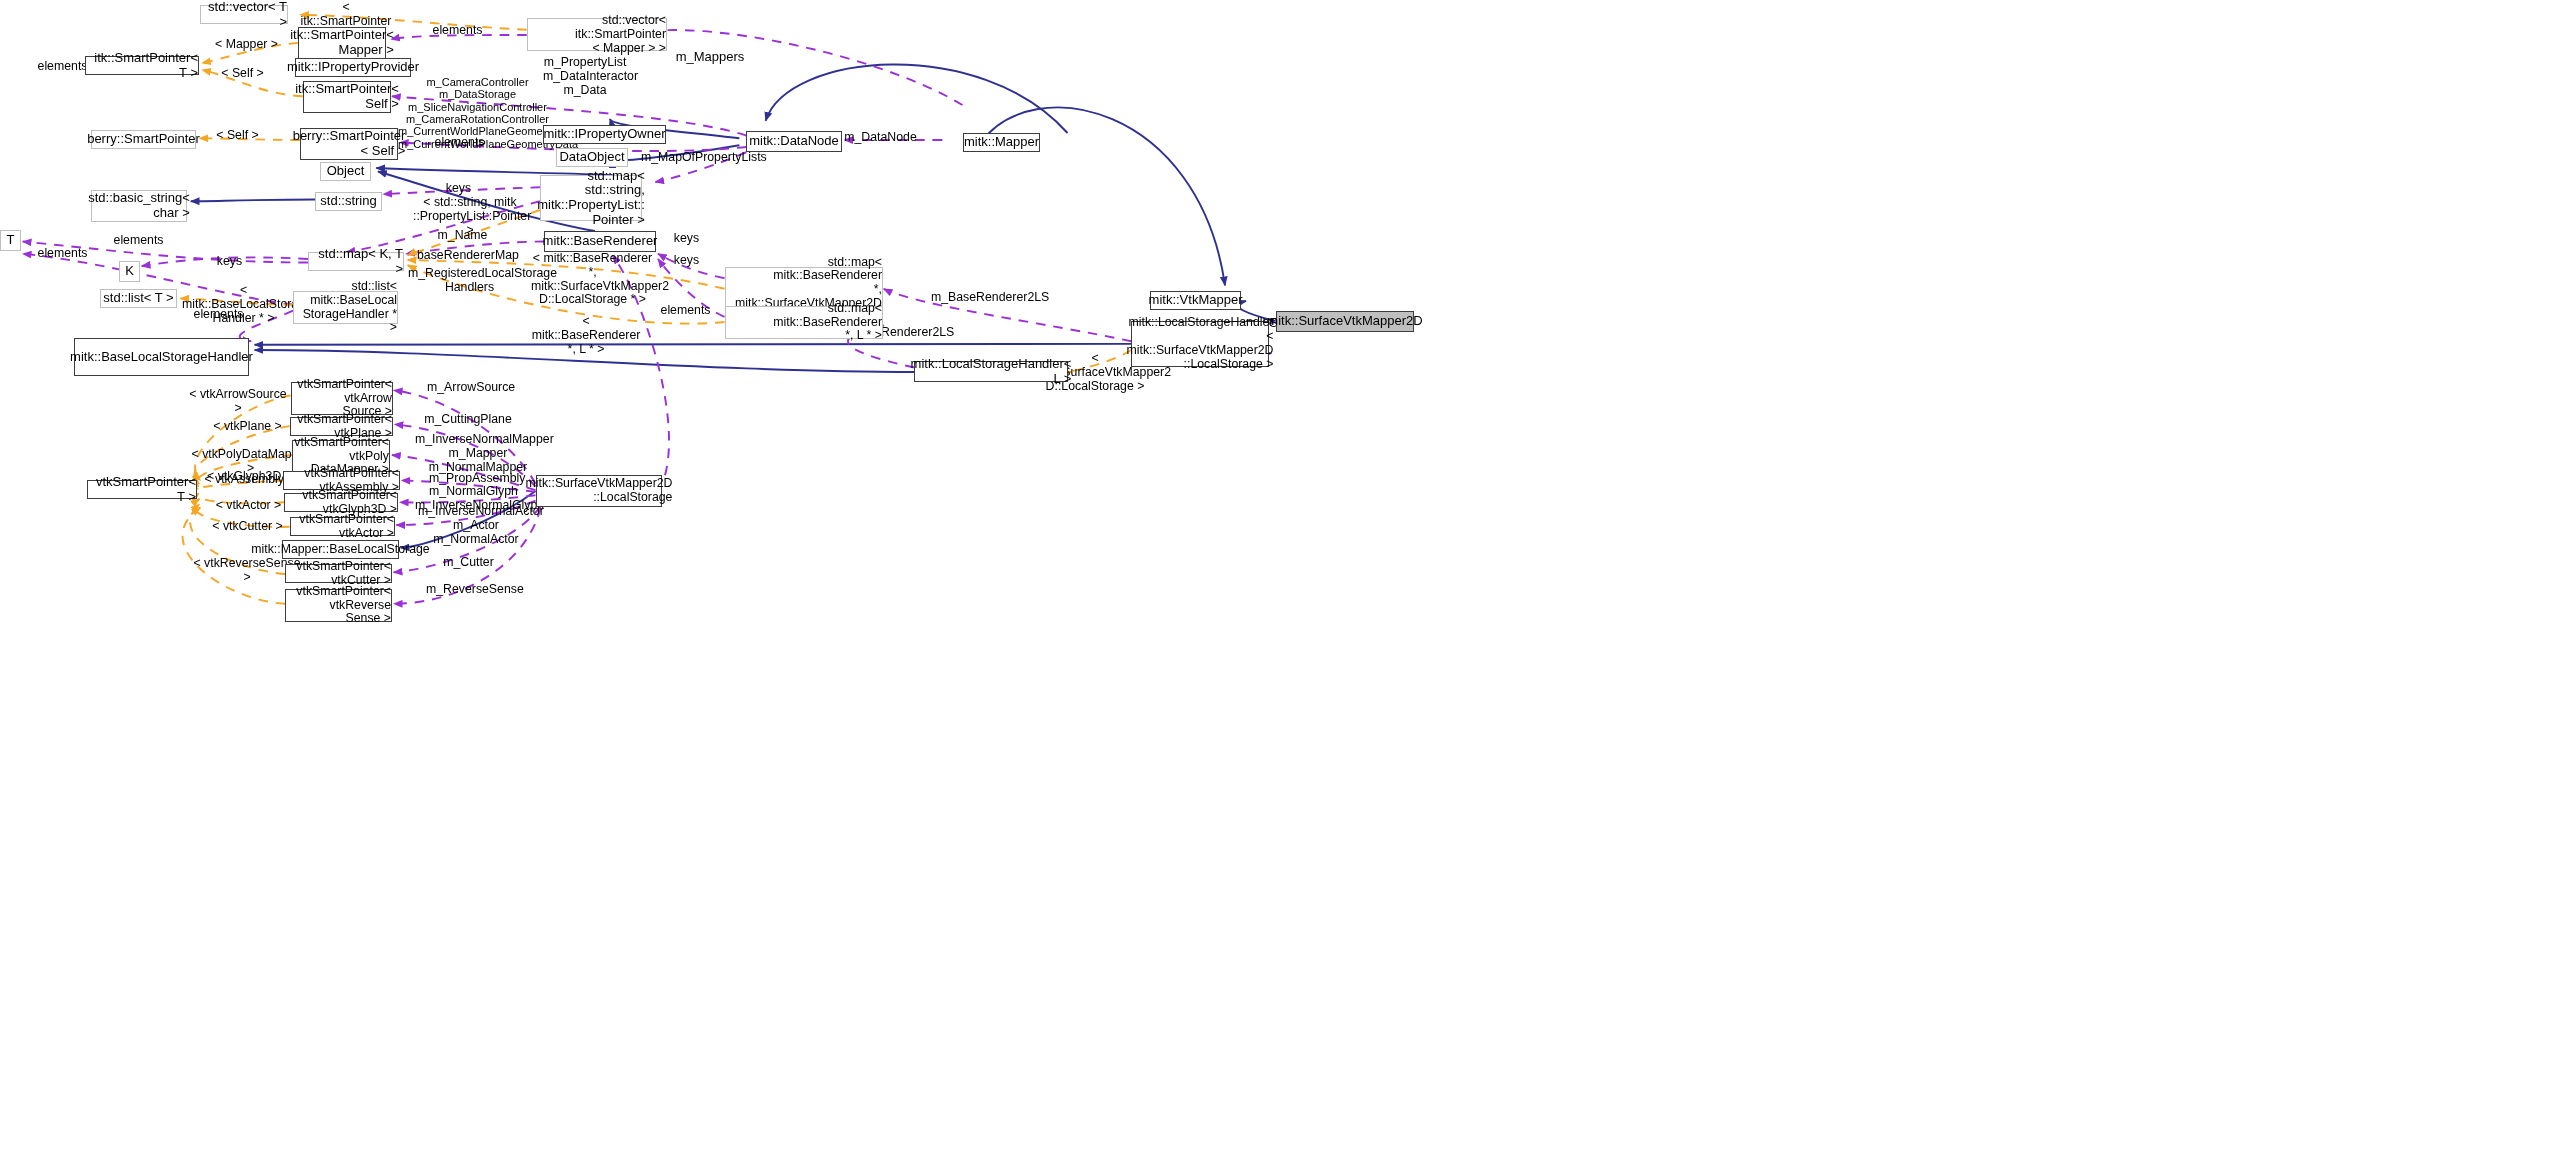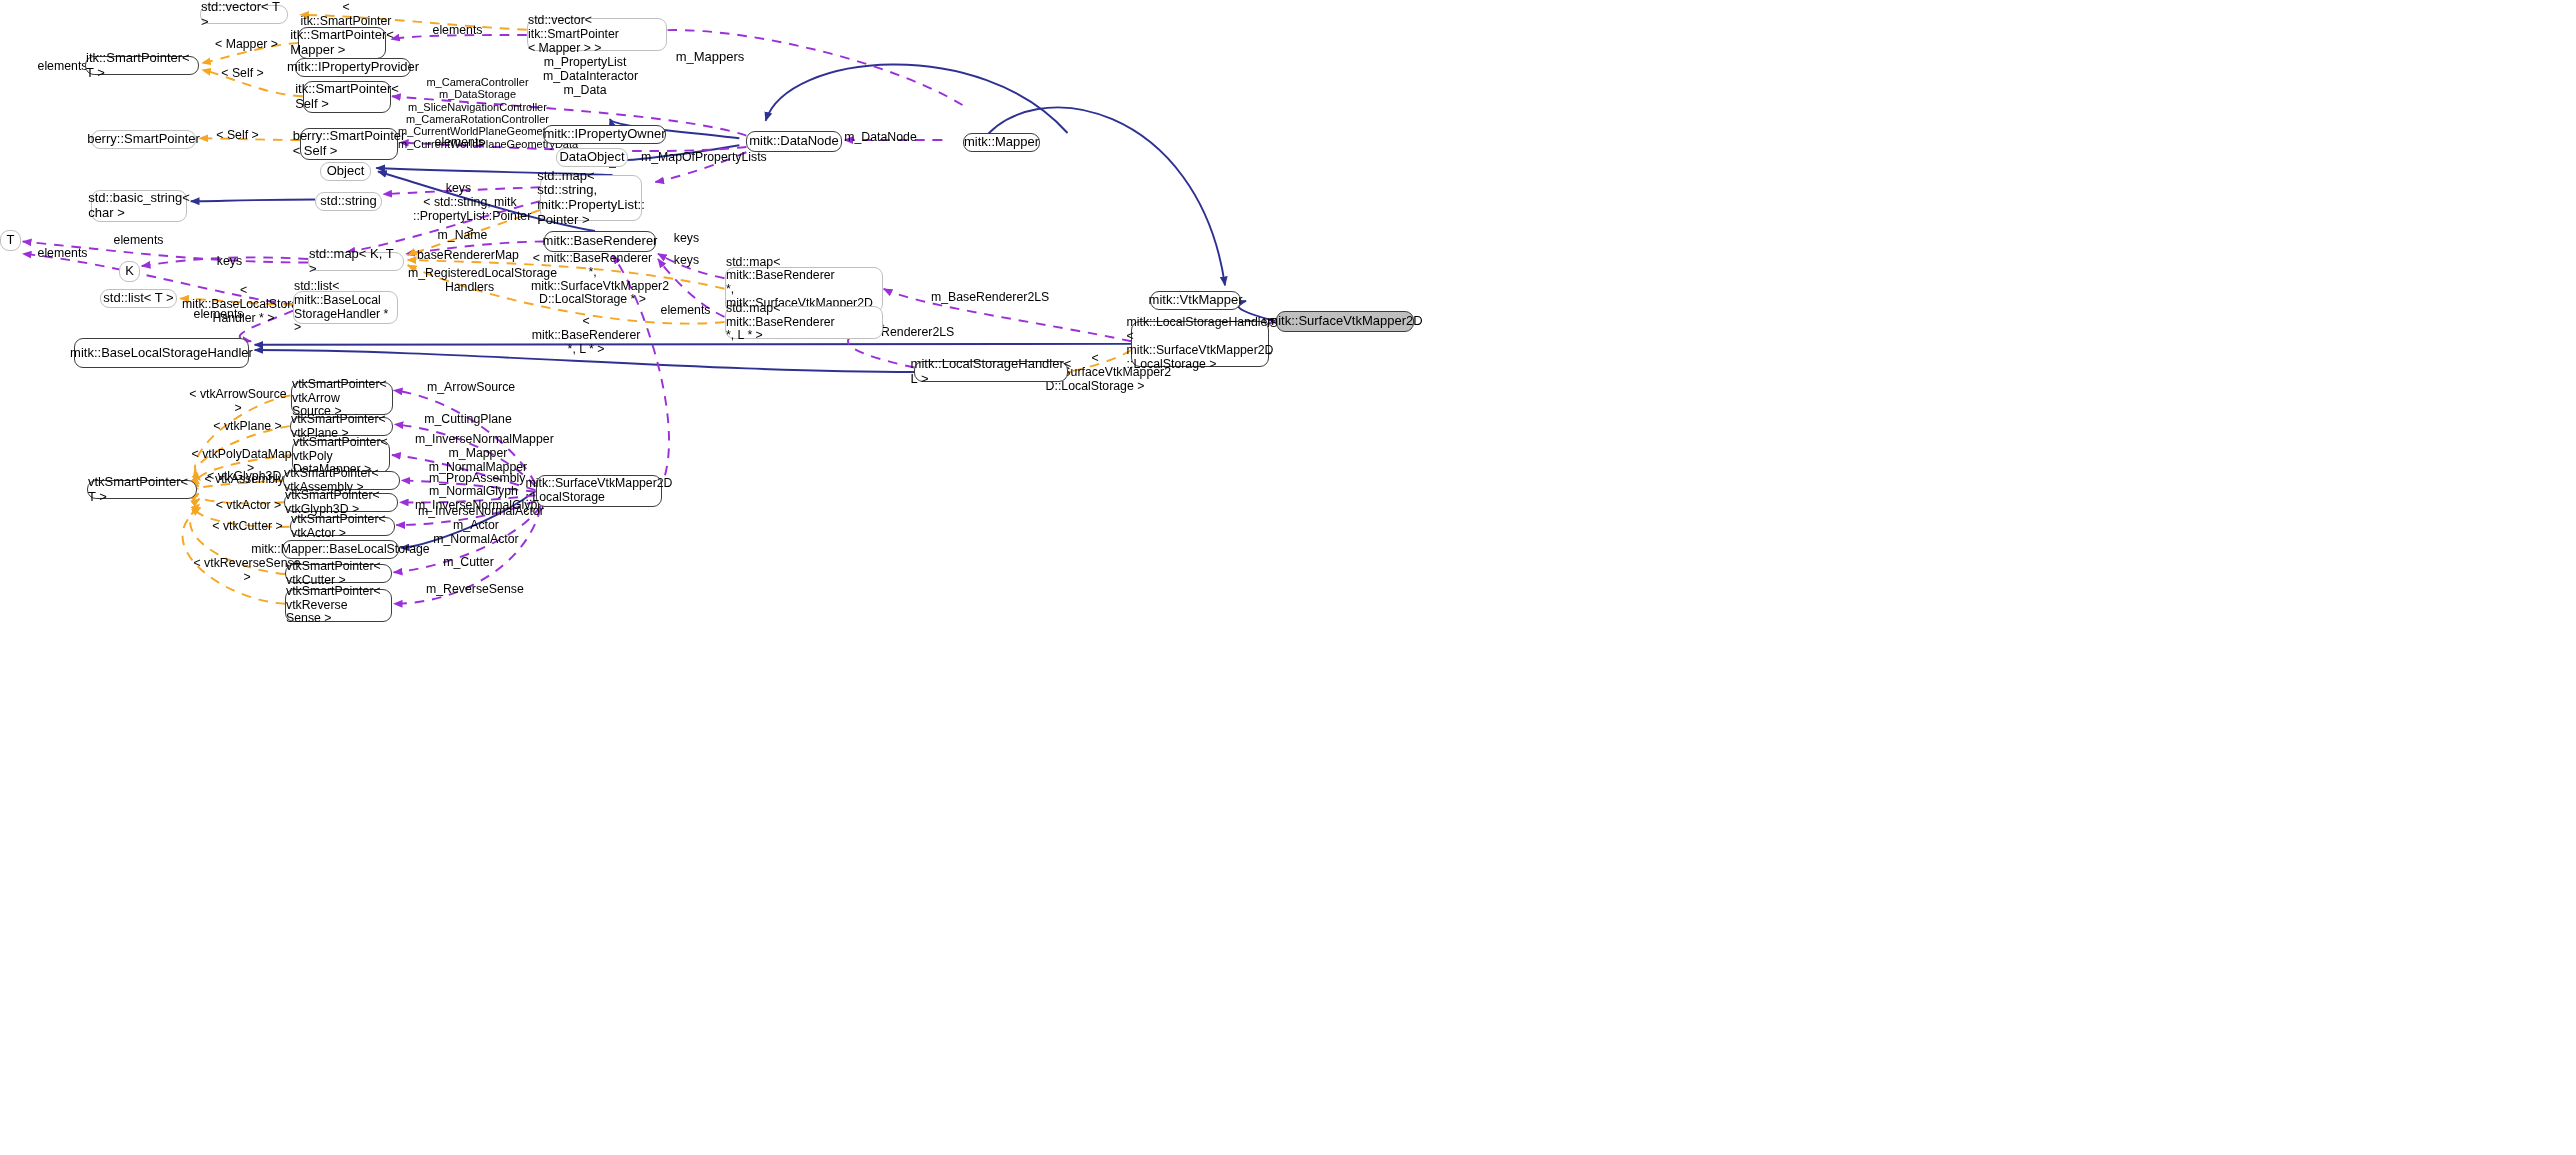--- a/index.html
+++ b/index.html
@@ -8,27 +8,26 @@
     width:2576px;height:1156px;
     background:#ffffff;
     font-family:"Liberation Sans", sans-serif;
     overflow:hidden;
   }
   svg#edges{position:absolute;left:0;top:0;width:2576px;height:1156px;pointer-events:none;}
   .node{
     position:absolute;
     box-sizing:border-box;
     display:flex;align-items:center;justify-content:center;
-    text-align:left;
+    text-align:right;
     background:#ffffff;
     line-height:1.12;
     white-space:pre-line;
     color:#000000;
     z-index:3;
-    border-radius:9px;
   }
   
   .node.solid{border:1.8px solid #3d3d3d;}
   
   .node.light{border:1.3px solid #bfbfbf;}
   
   .node.current{border:1.8px solid #3d3d3d;background:#bfbfbf;}
   .elabel{
     position:absolute;
     color:#000000;
@@ -134,21 +133,21 @@
     <div class="node light" style="left: 320px; top: 162px; width: 51px; height: 19px; font-size: 13px;">Object</div>
     <div class="node light" style="left: 91px; top: 190px; width: 96px; height: 31.5px; font-size: 13px;">std::basic_string&lt;
  char &gt;</div>
     <div class="node light" style="left: 315px; top: 192px; width: 67px; height: 19px; font-size: 13px;">std::string</div>
     <div class="node light" style="left: 0px; top: 230px; width: 21px; height: 21px; font-size: 13px;">T</div>
     <div class="node light" style="left: 119px; top: 261px; width: 21px; height: 21px; font-size: 13px;">K</div>
     <div class="node light" style="left: 308px; top: 252px; width: 96px; height: 19px; font-size: 13px;">std::map&lt; K, T &gt;</div>
     <div class="node light" style="left: 100px; top: 289px; width: 77px; height: 19px; font-size: 13px;">std::list&lt; T &gt;</div>
     <div class="node light" style="left: 293px; top: 291px; width: 105px; height: 33px; font-size: 12.3px;">std::list&lt; mitk::BaseLocal
 StorageHandler * &gt;</div>
-    <div class="node solid" style="left: 74px; top: 338px; width: 175px; height: 30px; font-size: 13px;">mitk::BaseLocalStorageHandler</div>
+    <div class="node solid" style="left: 74px; top: 338px; width: 175px; height: 38px; font-size: 13px;">mitk::BaseLocalStorageHandler</div>
     <div class="node light" style="left: 527px; top: 18.4px; width: 140px; height: 33px; font-size: 12.3px;">std::vector&lt; itk::SmartPointer
 &lt; Mapper &gt; &gt;</div>
     <div class="node solid" style="left: 543px; top: 125px; width: 123px; height: 19px; font-size: 13px;">mitk::IPropertyOwner</div>
     <div class="node light" style="left: 556px; top: 148px; width: 72px; height: 19px; font-size: 13px;">DataObject</div>
     <div class="node light" style="left: 540px; top: 175px; width: 102px; height: 46px; font-size: 13px;">std::map&lt; std::string,
 mitk::PropertyList::
 Pointer &gt;</div>
     <div class="node solid" style="left: 544px; top: 231px; width: 112px; height: 21px; font-size: 13px;">mitk::BaseRenderer</div>
     <div class="node solid" style="left: 746px; top: 131px; width: 96px; height: 21px; font-size: 13px;">mitk::DataNode</div>
     <div class="node light" style="left: 725px; top: 267px; width: 158px; height: 46px; font-size: 12.3px;">std::map&lt; mitk::BaseRenderer

